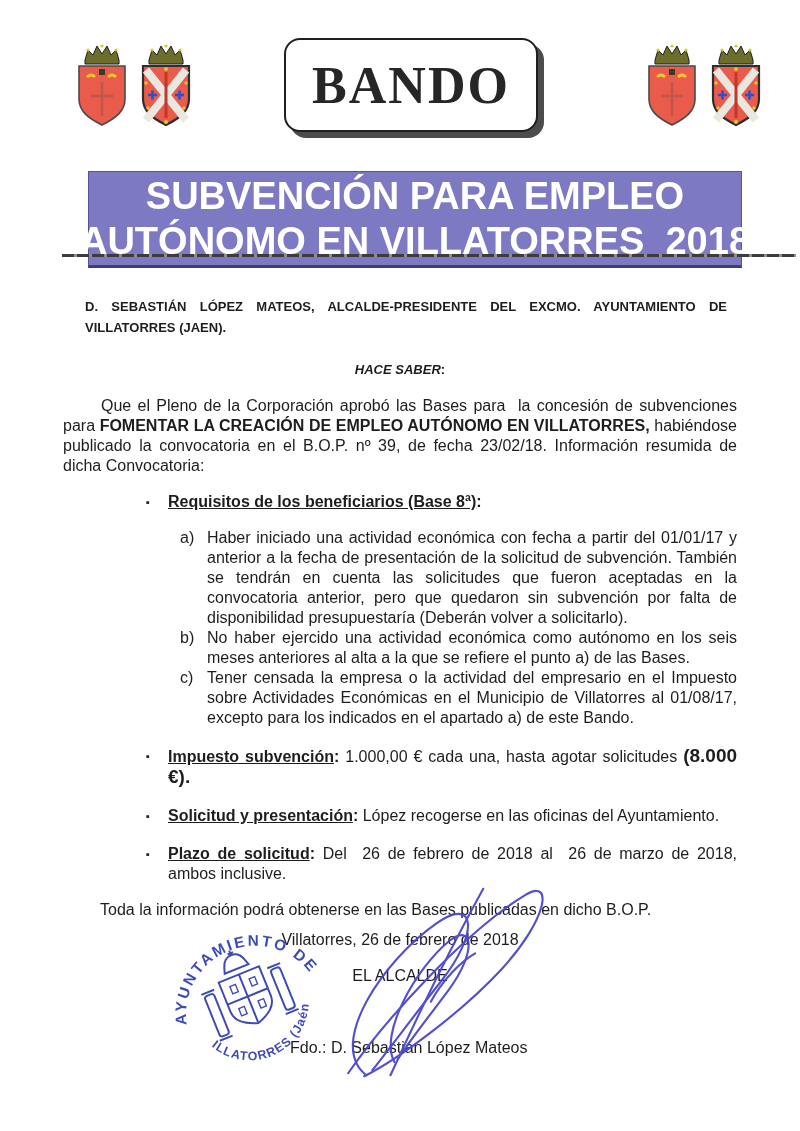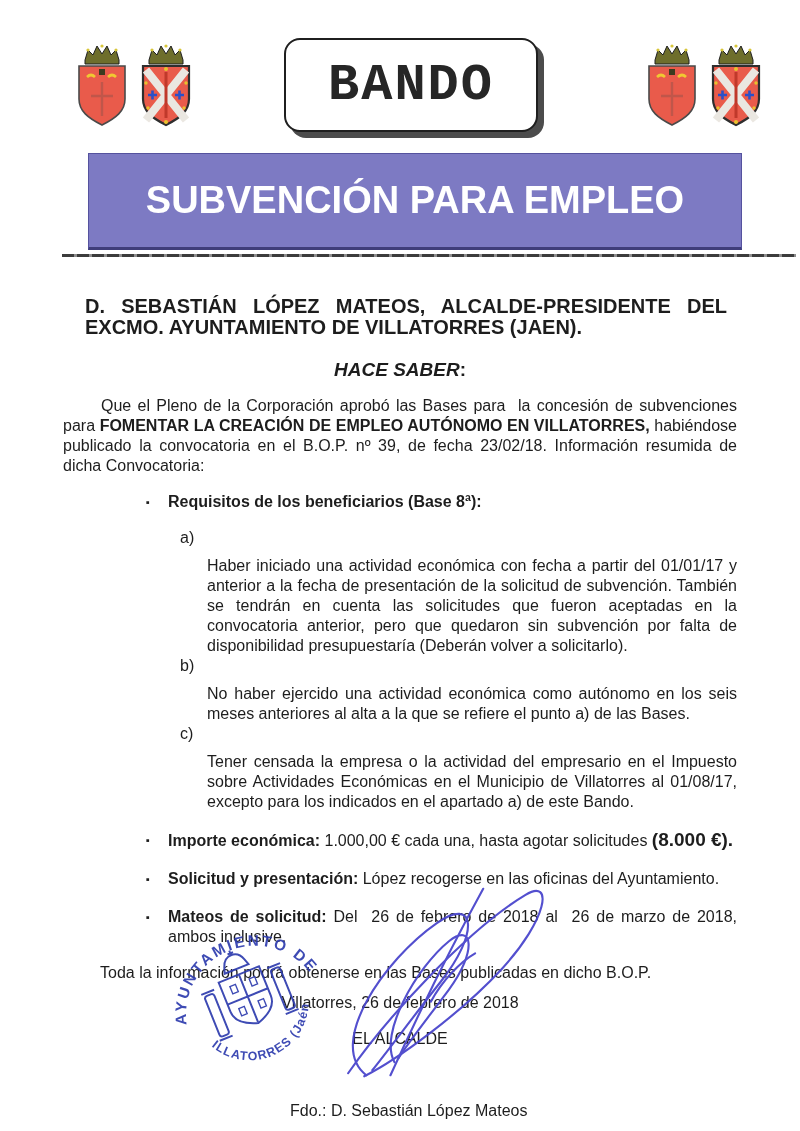--- a/index.html
+++ b/index.html
@@ -16,58 +16,58 @@
   .arms{position:absolute;top:40px;width:132px;height:95px;}
   .arms-left{left:74px;}
   .arms-right{left:644px;}
   .bando-box{
     position:absolute;left:284px;top:38px;width:250px;height:90px;
     background:#ffffff;border:2px solid #1f1f1f;border-radius:16px;
     box-shadow:6px 6px 0 #4c4c4c;
     display:flex;align-items:center;justify-content:center;
   }
   .bando-label{
-    font-family:Liberation Mono, monospace;
+    font-family:Liberation Serif, serif;
     font-weight:bold;font-size:52px;letter-spacing:2px;color:#262626;
   }
   
   .banner{
-    position:absolute;left:88px;top:153px;width:654px;height:97px;
+    position:absolute;left:88px;top:171px;width:654px;height:97px;
     background:#7d7ac3;border:1px solid #55529e;border-bottom:3px solid #3f3d7a;
     display:flex;flex-direction:column;align-items:center;justify-content:center;
     box-sizing:border-box;
   }
   .banner-line{
     color:#ffffff;font-weight:bold;font-size:38px;line-height:45px;
     letter-spacing:0px;white-space:nowrap;
   }
   .rule{
     position:absolute;left:62px;top:254px;width:734px;height:3px;
     background:repeating-linear-gradient(90deg,#3c3c3c 0 12px,#8d8d8d 12px 15px);
   }
   
   .content{position:absolute;left:63px;top:296px;width:674px;font-size:16px;line-height:20px;}
   .addressee{
-    margin:0 10px 0 22px;font-weight:bold;text-align:justify;font-size:20px;line-height:21px;
-  }
-  .hace-saber{margin-top:22px;text-align:center;font-size:19px;font-weight:bold;}
+    margin:0 10px 0 22px;font-weight:bold;text-align:justify;font-size:13px;line-height:21px;
+  }
+  .hace-saber{margin-top:22px;text-align:center;font-size:13px;font-weight:bold;}
   .hace-saber .hs-main{font-style:italic;}
   .intro{margin:16px 0 0 0;text-align:justify;text-indent:38px;}
   b,.bold{font-weight:bold;margin-top:15px;}
   .bullet-item{display:flex;margin-left:83px;}
   .bullet-glyph{width:22px;flex:none;font-size:11px;line-height:20px;}
   .bullet-body{flex:1;text-align:justify;}
-  .heading-underline{font-weight:bold;}
+  .heading-underline{font-weight:bold;text-decoration:underline;}
   .heading-colon{font-weight:bold;}
   .mt-req{margin-top:16px;}
   .mt-item{margin-top:18px;}
   .sub-list{margin:16px 0 0 12px;}
   .sub-item{display:flex;}
   .sub-marker{width:27px;flex:none;}
-  .sub-text{flex:1;text-align:justify;margin-top:28px;}
+  .sub-text{flex:1;text-align:justify;}
   .fine{font-size:19px;font-weight:bold;}
   .closing{margin:16px 0 0 37px;}
   
   .sig-place{margin-top:10px;text-align:center;}
   .sig-role{text-align:center;}
   .fdo{margin:52px 0 0 227px;}
   .stamp-wrap{
     position:absolute;left:170px;top:928px;width:168px;height:168px;
     transform:rotate(-22deg);opacity:.92;
   }
@@ -122,20 +122,21 @@
       <span class="bando-label">BANDO</span>
     </div>
 
     <svg class="arms arms-right" viewBox="0 0 130 95">
         <use href="#arms-pair"></use>
       </svg>
   </div>
 
   <div class="banner">
     <div class="banner-line">SUBVENCIÓN PARA EMPLEO</div>
+    <div class="banner-line">AUTÓNOMO EN VILLATORRES&nbsp; 2018</div>
   </div>
   <div class="rule"></div>
 
   <div class="content">
 
     <p class="addressee">D. SEBASTIÁN LÓPEZ MATEOS, ALCALDE-PRESIDENTE DEL EXCMO. AYUNTAMIENTO DE VILLATORRES (JAEN).</p>
 
     <div class="hace-saber">
       <span class="hs-main">HACE SABER</span><span>:</span>
     </div>
@@ -159,35 +160,35 @@
             <span class="sub-marker">c)</span>
             <span class="sub-text">Tener censada la empresa o la actividad del empresario en el Impuesto sobre Actividades Económicas en el Municipio de Villatorres al 01/08/17, excepto para los indicados en el apartado a) de este Bando.</span>
           </div>
         </div>
       </div>
     </div>
 
     <div class="bullet-item mt-item">
       <span class="bullet-glyph">▪</span>
       <div class="bullet-body">
-        <span class="heading-underline">Importe económica</span><span class="heading-colon">:</span><span> 1.000,00 € cada una, hasta agotar solicitudes </span><span class="fine">(8.000 €).</span>
+        <span class="heading-underline">Impuesto subvención</span><span class="heading-colon">:</span><span> 1.000,00 € cada una, hasta agotar solicitudes </span><span class="fine">(8.000 €).</span>
       </div>
     </div>
 
     <div class="bullet-item mt-item">
       <span class="bullet-glyph">▪</span>
       <div class="bullet-body">
         <span class="heading-underline">Solicitud y presentación</span><span class="heading-colon">:</span><span> López recogerse en las oficinas del Ayuntamiento.</span>
       </div>
     </div>
 
     <div class="bullet-item mt-item">
       <span class="bullet-glyph">▪</span>
       <div class="bullet-body">
-        <span class="heading-underline">Mateos de solicitud</span><span class="heading-colon">:</span><span> Del&nbsp; 26 de febrero de 2018 al&nbsp; 26 de marzo de 2018, ambos inclusive.</span>
+        <span class="heading-underline">Plazo de solicitud</span><span class="heading-colon">:</span><span> Del&nbsp; 26 de febrero de 2018 al&nbsp; 26 de marzo de 2018, ambos inclusive.</span>
       </div>
     </div>
 
     <p class="closing">Toda la información podrá obtenerse en las Bases publicadas en dicho B.O.P.</p>
 
     <p class="sig-place">Villatorres, 26 de febrero de 2018</p>
     <p class="sig-role">EL ALCALDE</p>
     <p class="fdo">Fdo.: D. Sebastián López Mateos</p>
   </div>
 

